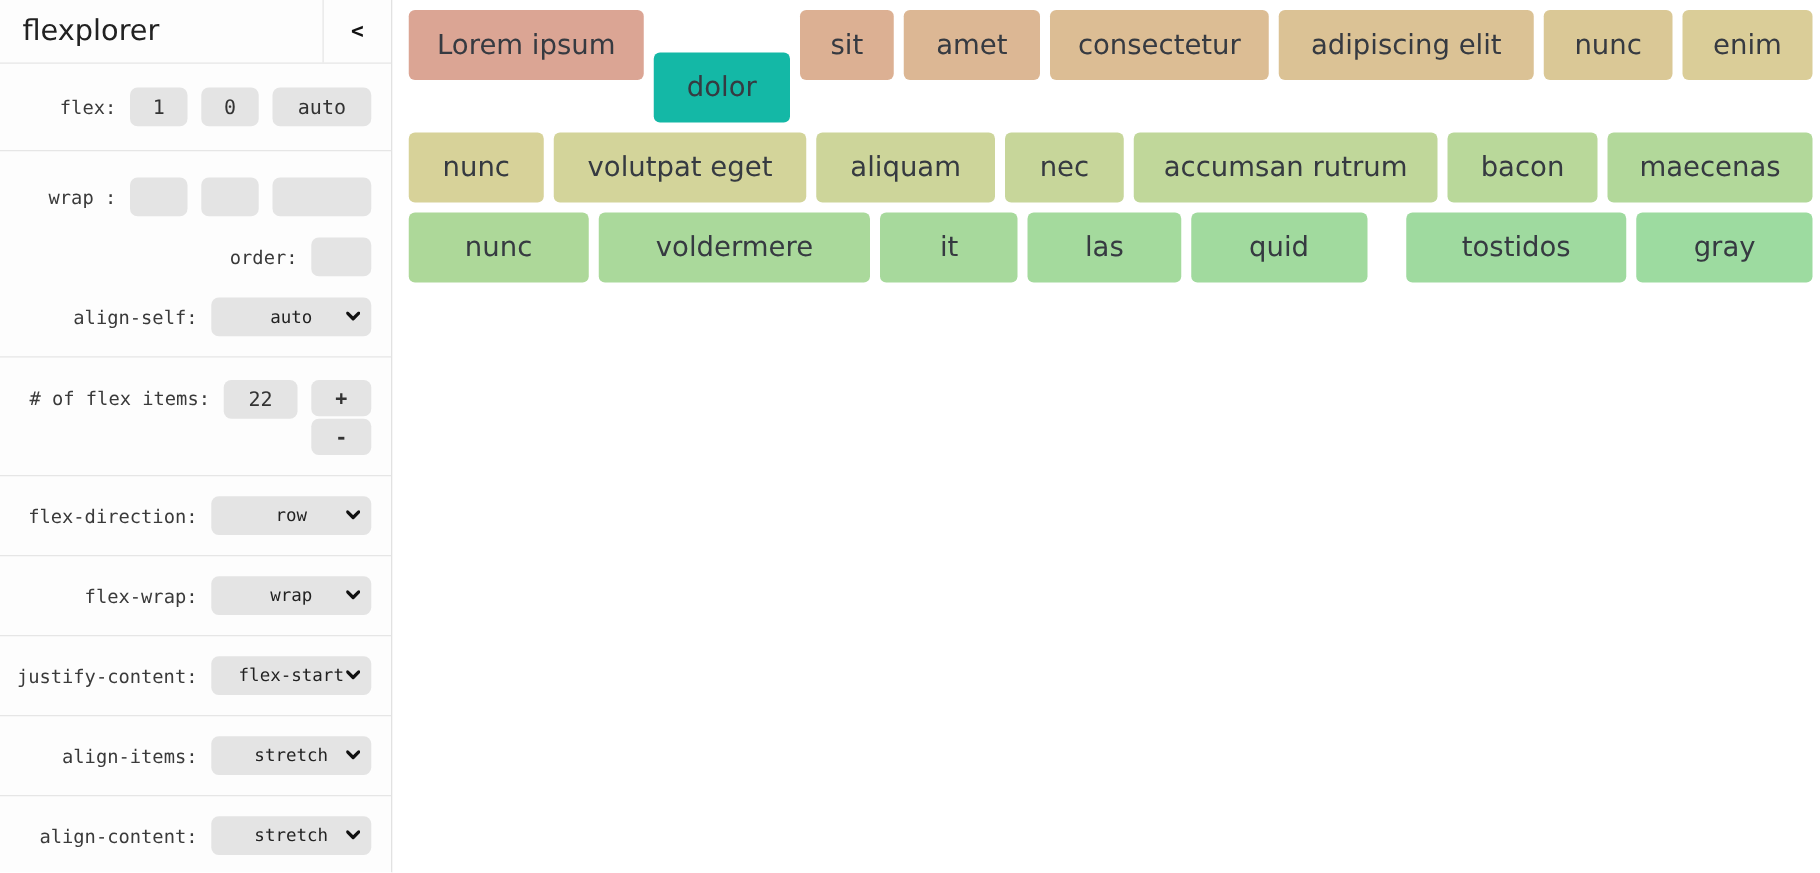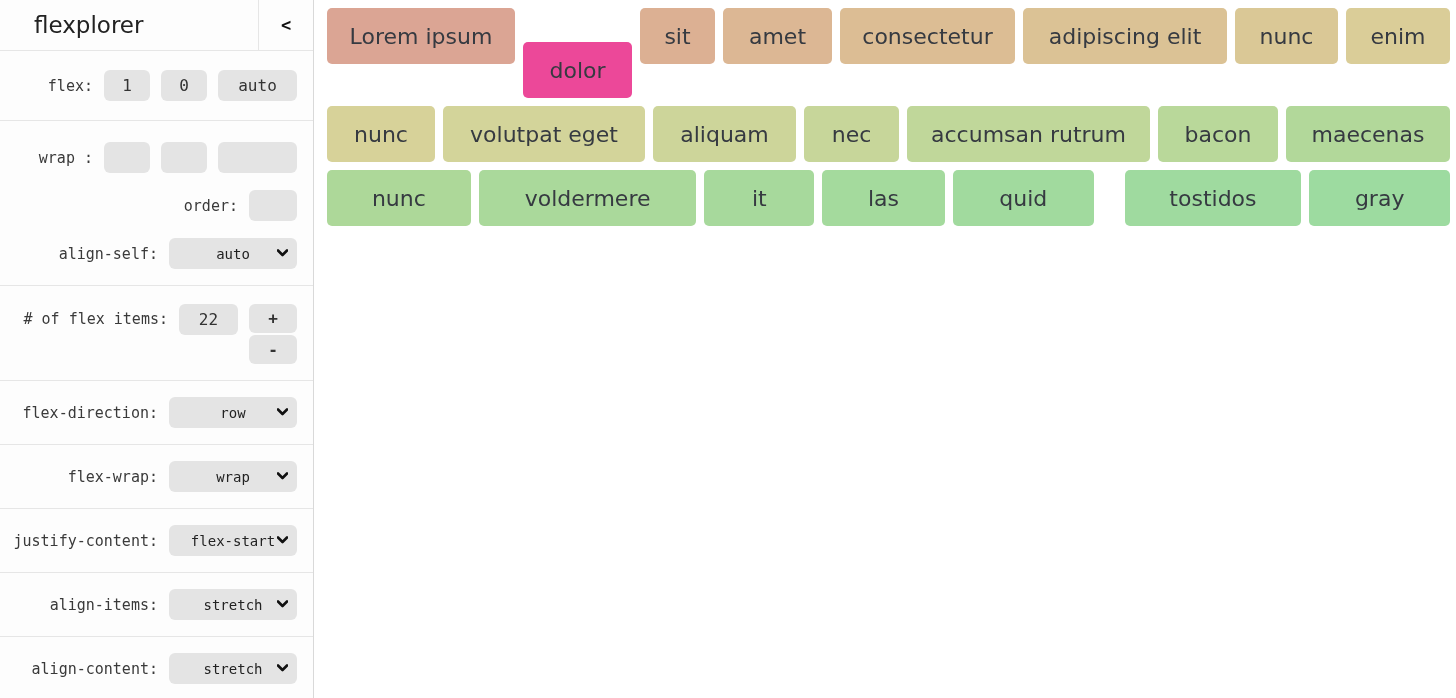--- a/index.html
+++ b/index.html
@@ -21,21 +21,21 @@
   .sb-header {
     height: 51px;
     border-bottom: 1px solid #e6e6e6;
     display: flex;
     align-items: stretch;
   }
   .sb-title {
     flex: 1;
     display: flex;
     align-items: center;
-    padding-left: 34px;
+    padding-left: 18px;
     font-size: 23px;
     color: #222;
     text-align: center;
   }
   .collapse-btn {
     width: 55px;
     border: none;
     border-left: 1px solid #e6e6e6;
     background: transparent;
     font-family: "DejaVu Sans Mono", monospace;
@@ -245,21 +245,21 @@
             <polyline points="1,1.5 5.5,6 10,1.5" fill="none" stroke="#111" stroke-width="2.6" stroke-linecap="round" stroke-linejoin="round"></polyline>
           </svg>
       </div>
     </div>
   </div>
 
 </div>
 
 <div class="main" id="flex-container">
     <div class="flex-item" style="background: rgb(219, 165, 148); flex-basis: 178px;">Lorem ipsum</div>
-    <div class="flex-item" style="background: #ec4899; flex-basis: 99px; margin-top: 38px;">dolor</div>
+    <div class="flex-item" style="background: #14b8a6; flex-basis: 99px; margin-top: 38px;">dolor</div>
     <div class="flex-item" style="background: rgb(220, 176, 147); flex-basis: 65px;">sit</div>
     <div class="flex-item" style="background: rgb(220, 183, 148); flex-basis: 99px;">amet</div>
     <div class="flex-item" style="background: rgb(220, 189, 148); flex-basis: 165px;">consectetur</div>
     <div class="flex-item" style="background: rgb(219, 194, 149); flex-basis: 194px;">adipiscing elit</div>
     <div class="flex-item" style="background: rgb(218, 200, 150); flex-basis: 93px;">nunc</div>
     <div class="flex-item" style="background: rgb(218, 205, 152); flex-basis: 94px;">enim</div>
     <div class="flex-item" style="background: rgb(215, 210, 153); flex-basis: 98px;">nunc</div>
     <div class="flex-item" style="background: rgb(211, 212, 154); flex-basis: 192px;">volutpat eget</div>
     <div class="flex-item" style="background: rgb(205, 213, 154); flex-basis: 133px;">aliquam</div>
     <div class="flex-item" style="background: rgb(199, 214, 154); flex-basis: 85px;">nec</div>

